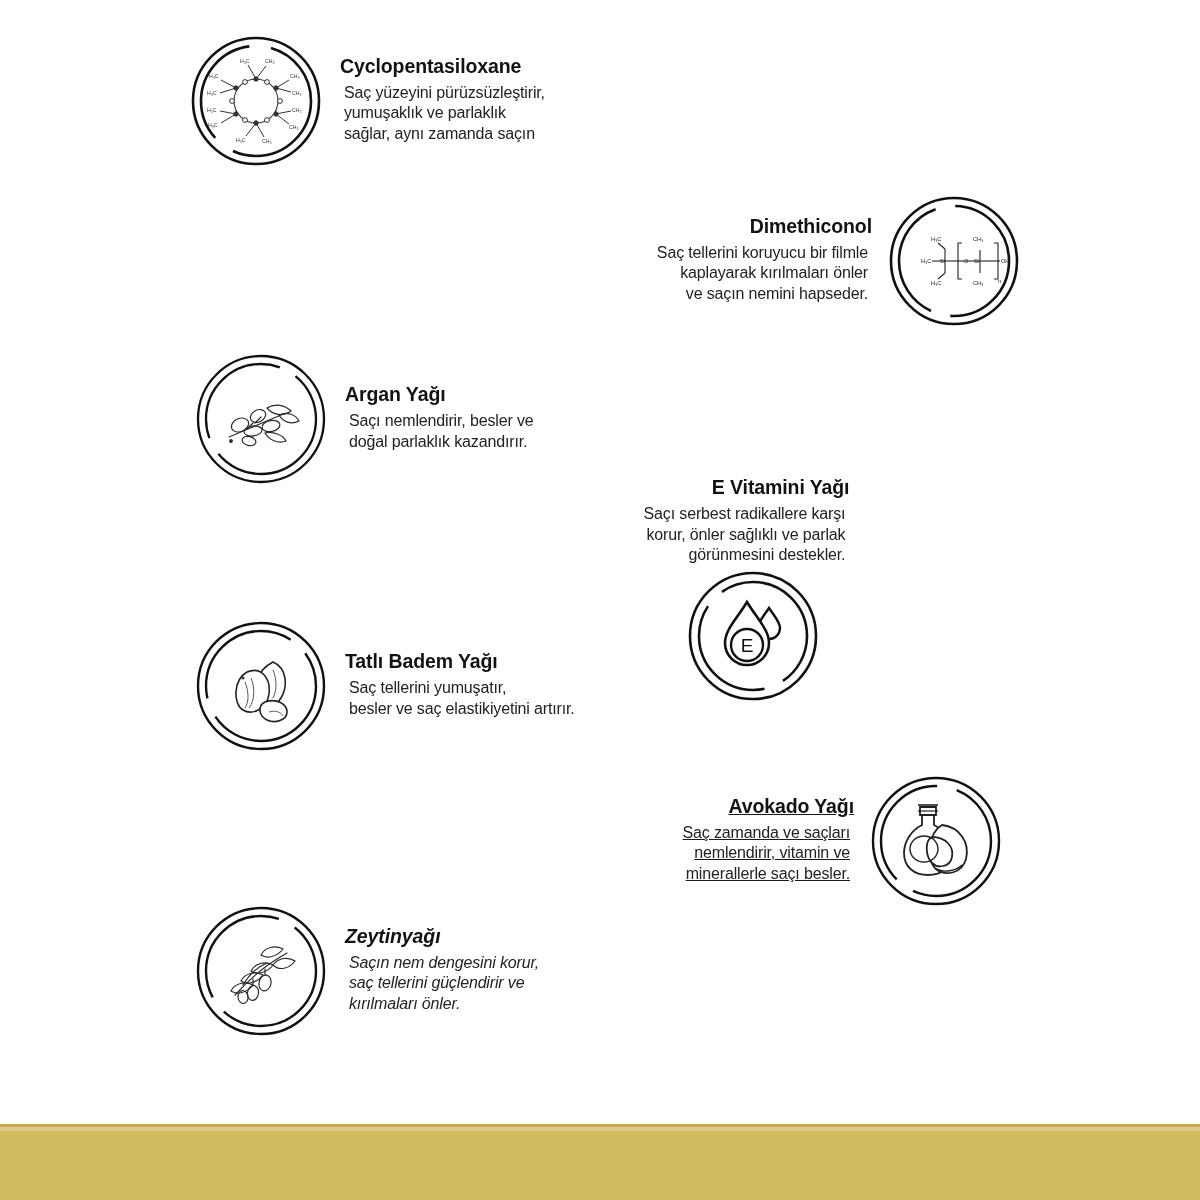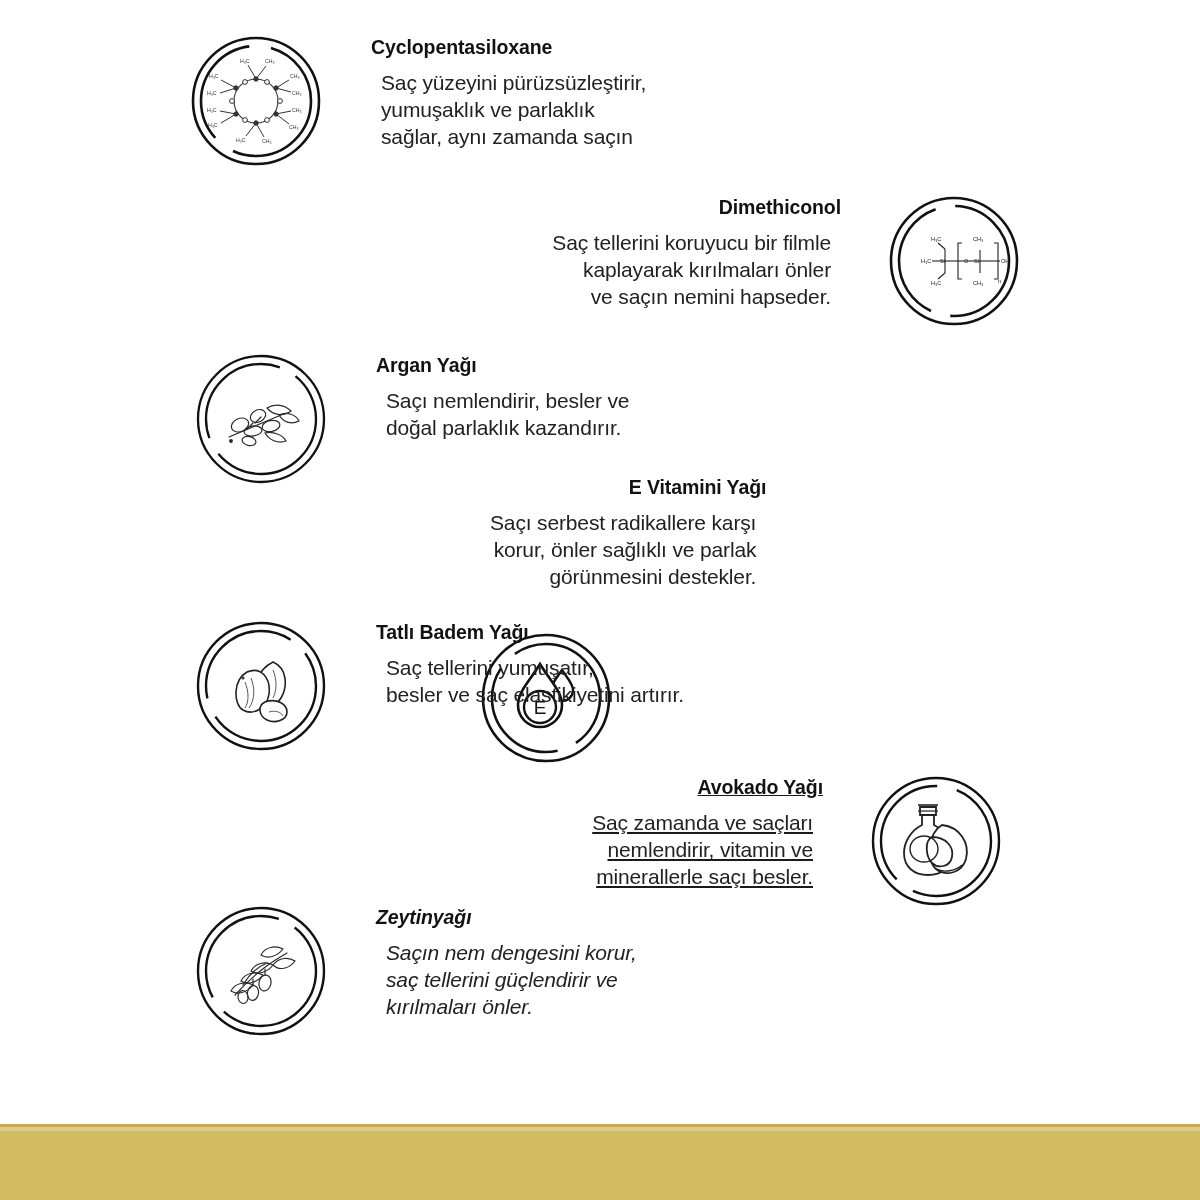--- a/index.html
+++ b/index.html
@@ -21,22 +21,21 @@
     position: relative;
     width: 1200px;
     height: 1200px;
     background: #ffffff;
   }
 
   
   .row {
     position: absolute;
     display: flex;
-    align-items: flex-start;
-    gap: 31px;
+    align-items: center;
   }
   .row.left  { flex-direction: row; }
   .row.right { flex-direction: row; }
 
   .badge {
     flex: 0 0 auto;
     width: 132px;
     height: 132px;
     position: relative;
   }
@@ -54,25 +53,25 @@
   .ing-title {
     font-weight: bold;
     font-size: 19.5px;
     line-height: 1.30;
     letter-spacing: -0.1px;
     color: #121212;
     margin: 0 0 1px 0;
     white-space: nowrap;
   }
   .ing-desc {
-    font-size: 21px;
+    font-size: 16px;
     line-height: 1.28;
     letter-spacing: -0.15px;
     color: #222222;
-    margin: 10px;
+    margin: 4px;
     white-space: pre-line;
   }
 
   
   .gold-band {
     position: absolute;
     left: 0;
     width: 1200px;
   }
   .gold-top-line { top: 1124px; height: 3px; background: #c9ab4f; }

